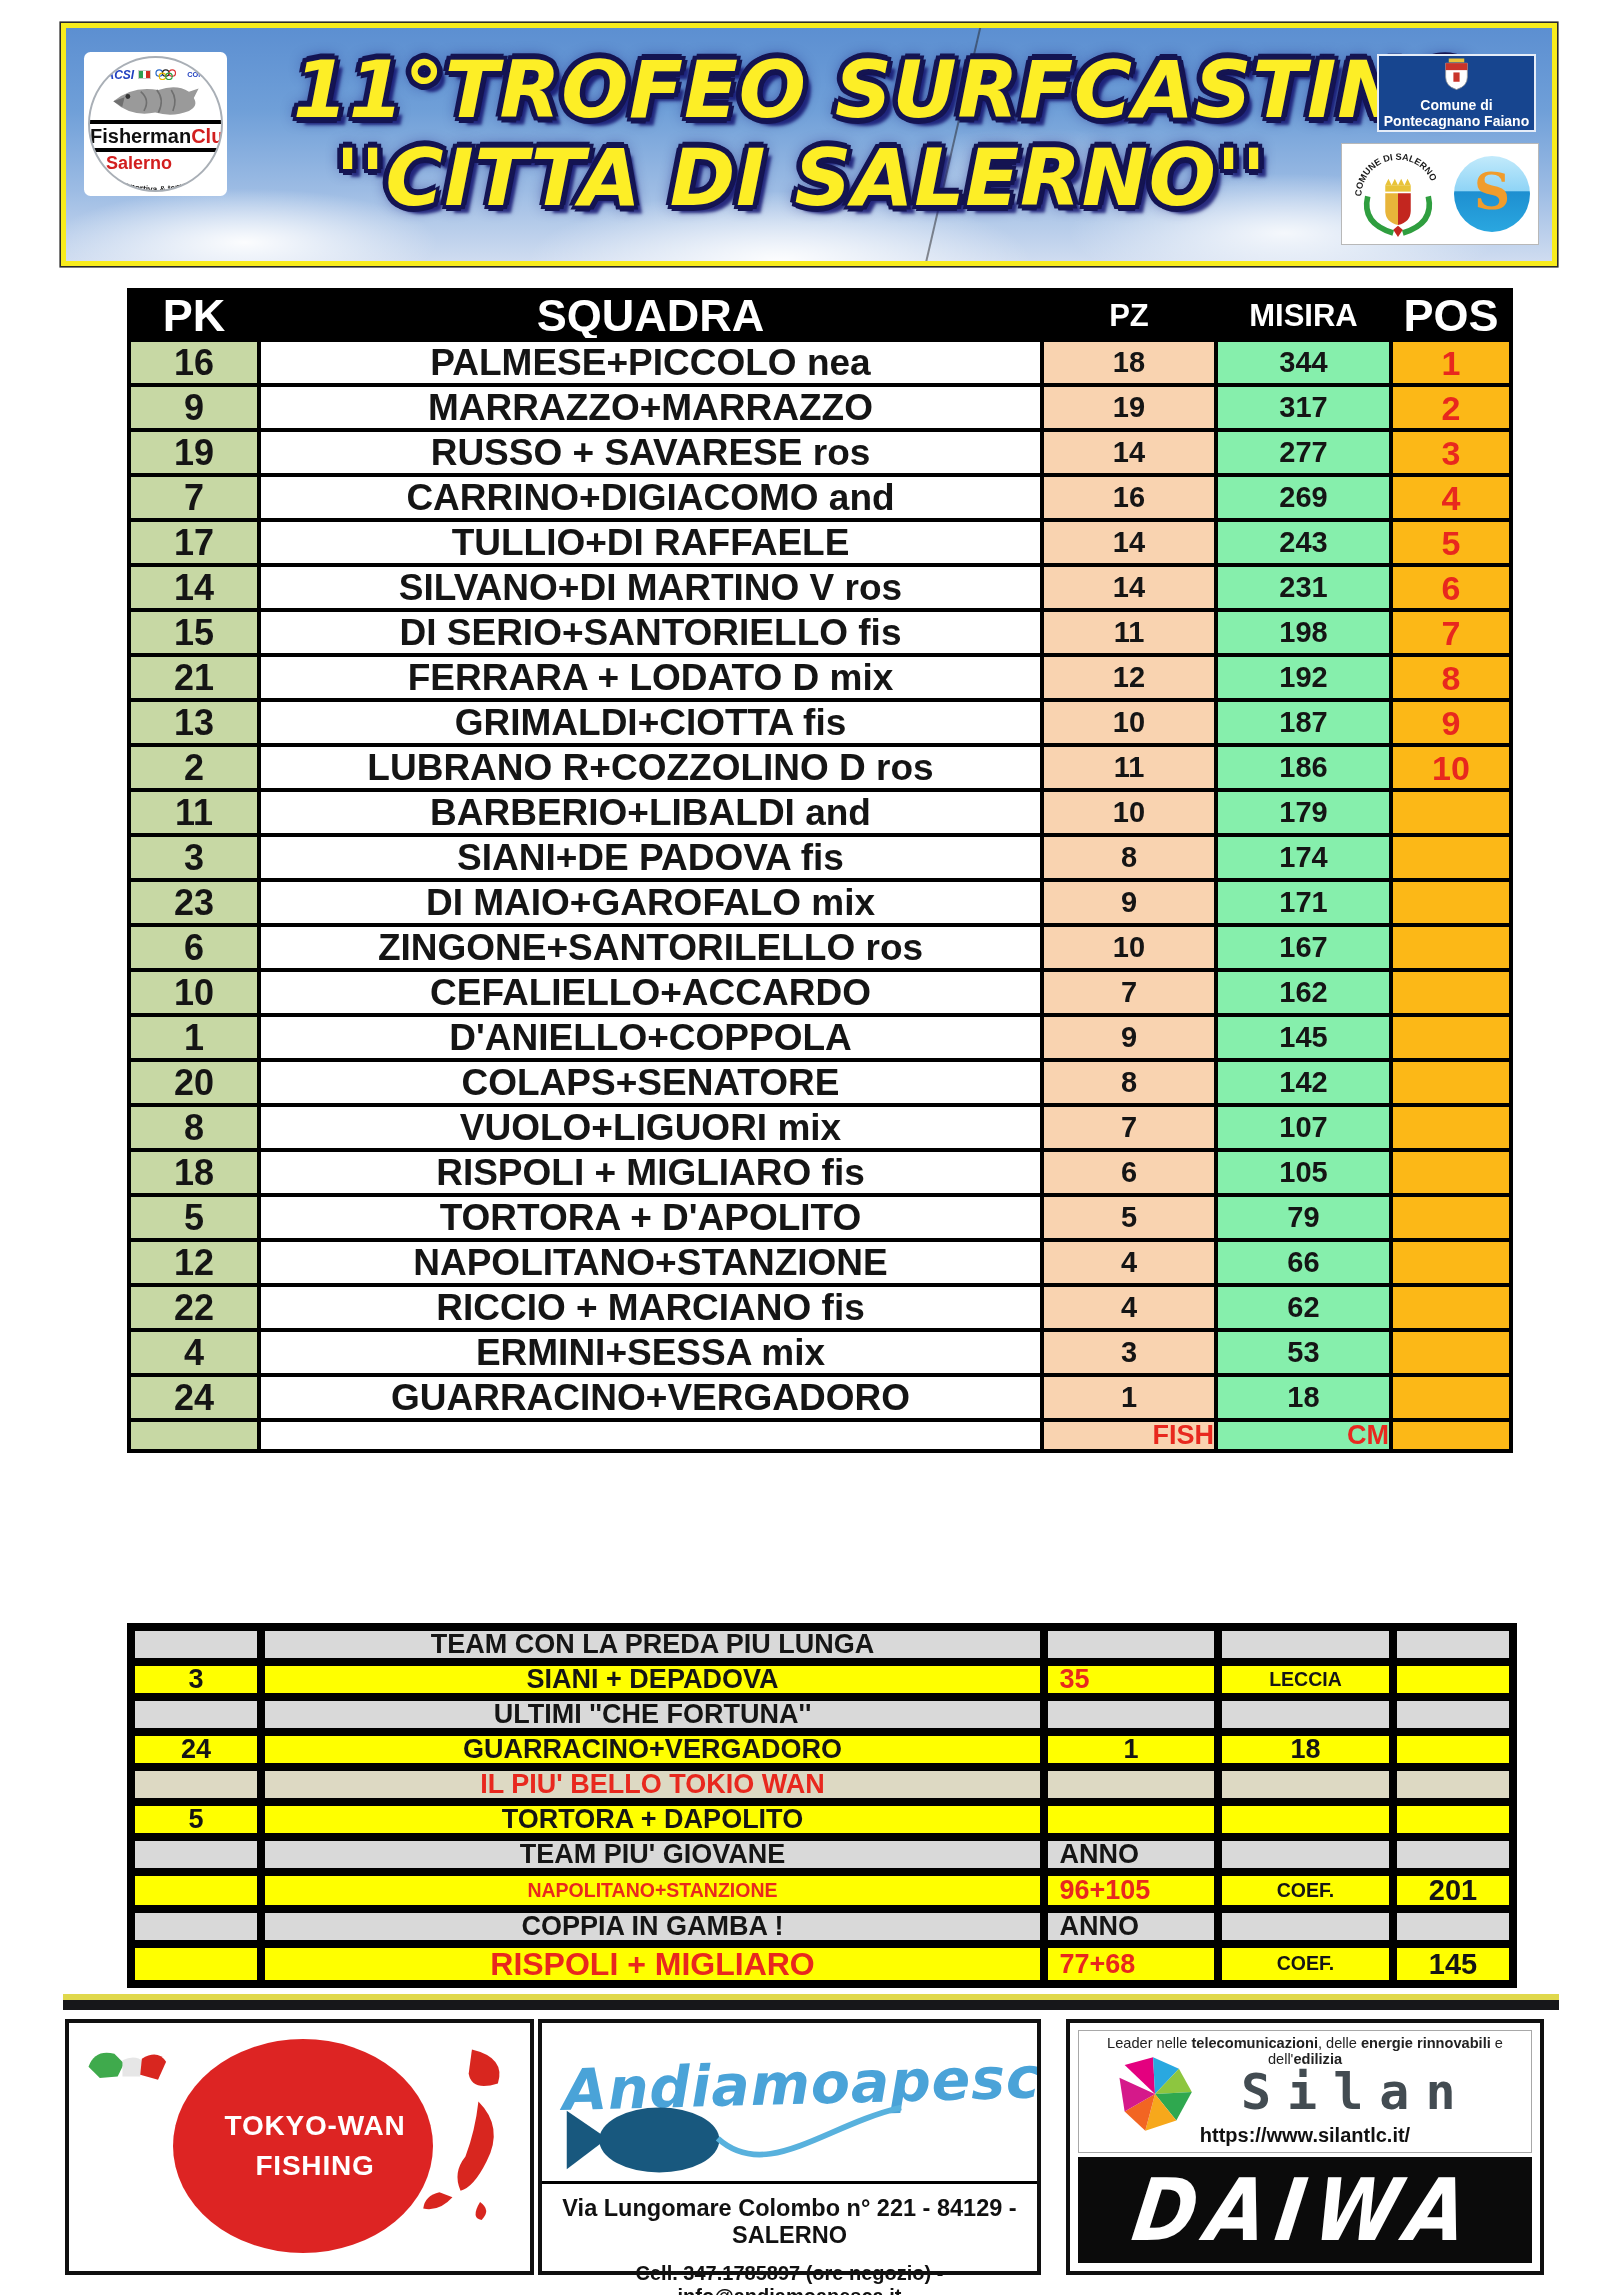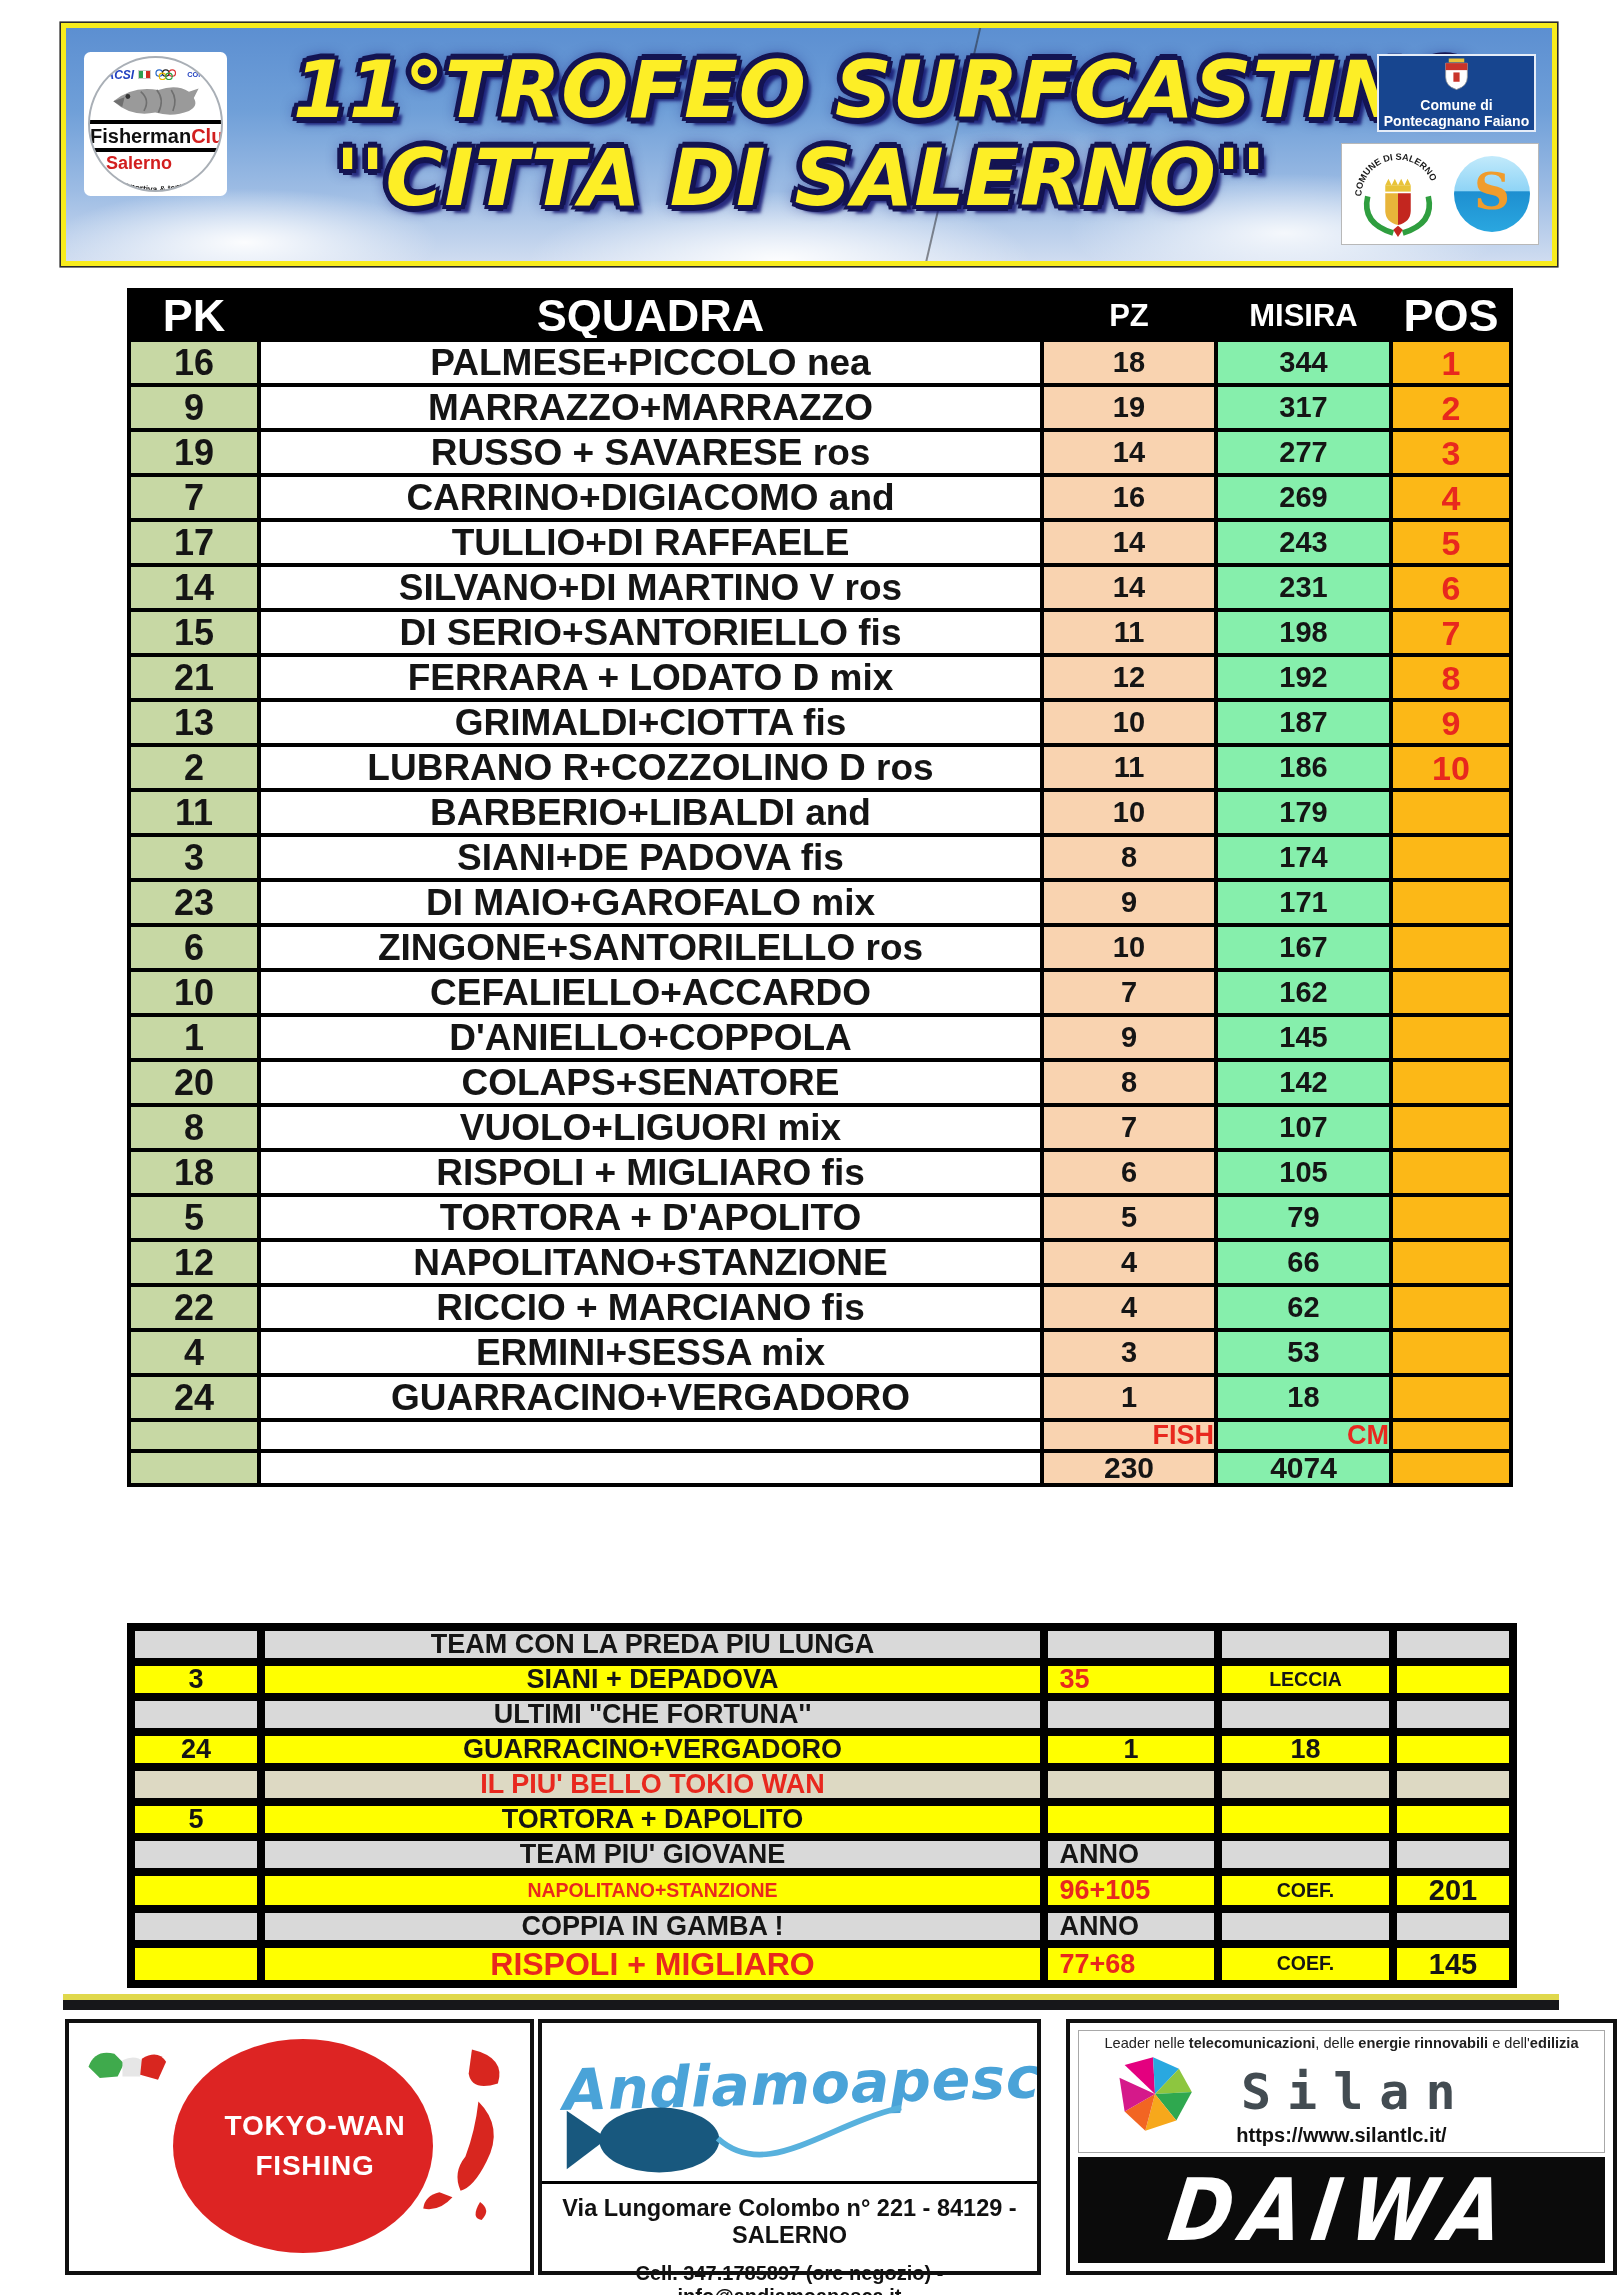--- a/index.html
+++ b/index.html
@@ -81,21 +81,21 @@
   .awards-table td.small { font-size:19.5px; }
   .awards-table td.big { font-size:32px; }
 
   
   .divider { position:absolute; left:63px; top:1994px; width:1496px; height:16px;
     background:linear-gradient(180deg,#e0d84c 0 6.5px,#17171a 6.5px 100%); }
   .sponsors { position:absolute; left:65px; top:2019px; width:1493px; height:256px; }
   .sponsor-box { position:absolute; top:0; height:256px; border:4px solid #101010; background:#fff; }
   .box-tokyo { left:0; width:469px; overflow:hidden; }
   .box-shop  { left:473px; width:503px; }
-  .box-silan { left:1001px; width:551px; display:flex; flex-direction:column; }
+  .box-silan { left:1001px; width:478px; display:flex; flex-direction:column; }
 
   .twf-circle { position:absolute; left:104px; top:16px; width:260px; height:214px; border-radius:50%;
     background:#dd2423; display:flex; flex-direction:column; align-items:center; justify-content:center; gap:8px; }
   .twf-line { color:#fff; font-size:28px; font-weight:bold; letter-spacing:0.8px;margin-left:24px; }
   .italy-svg { position:absolute; left:13px; top:13px; }
   .japan-svg { position:absolute; right:6.5px; top:19.5px; }
 
   .shop-logo { position:relative; height:161px; border-bottom:3.2px solid #000; overflow:hidden; }
   .shop-name { position:absolute; left:21px; top:28px; width:454px; text-align:center;
     font-family:"DejaVu Sans", sans-serif; font-size:57px; font-weight:bold; font-style:italic;
@@ -379,27 +379,20 @@
           <td class="c-misira">18</td>
           <td class="c-pos"></td>
         </tr>
         <tr class="fish-row">
           <td class="c-pk"></td>
           <td class="c-squadra"></td>
           <td class="c-pz">FISH</td>
           <td class="c-misira">CM</td>
           <td class="c-pos"></td>
         </tr>
-        <tr class="totals-row">
-          <td class="c-pk"></td>
-          <td class="c-squadra"></td>
-          <td class="c-pz">230</td>
-          <td class="c-misira">4074</td>
-          <td class="c-pos"></td>
-        </tr>
       </tbody>
   </table>
 
   <table class="awards-table">
     <colgroup>
         <col style="width:130px">
         <col style="width:783px">
         <col style="width:174px">
         <col style="width:175px">
         <col style="width:120px">

